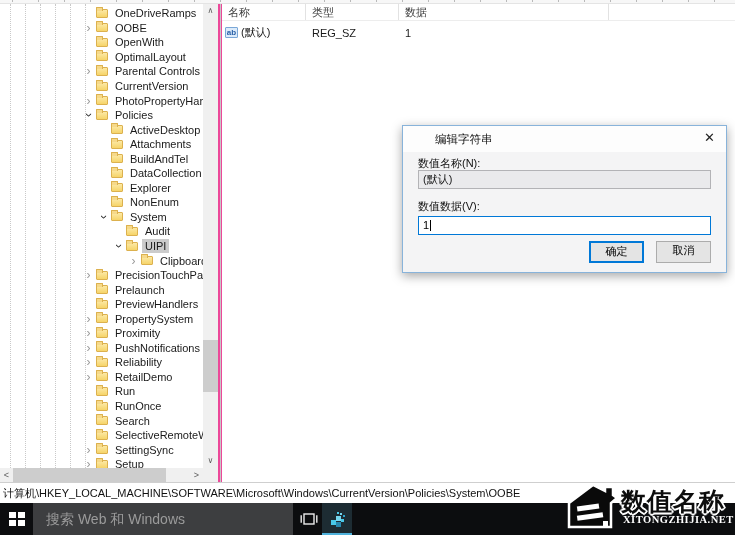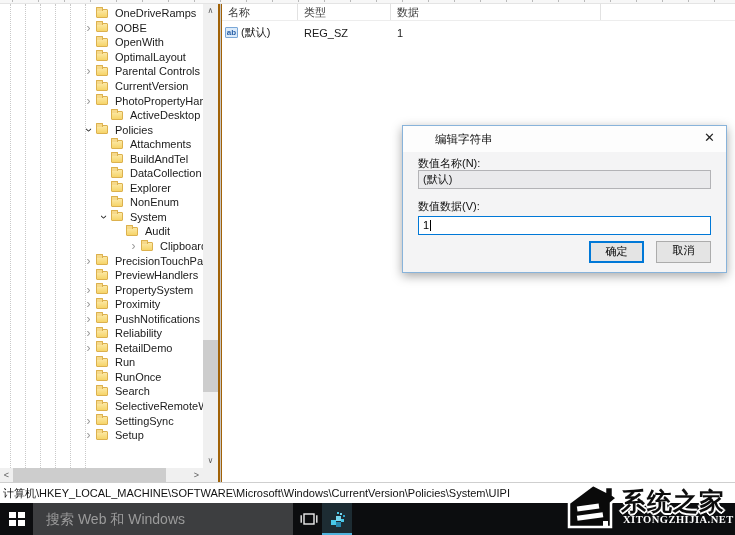--- a/index.html
+++ b/index.html
@@ -1,18 +1,18 @@
 <!DOCTYPE html>
 <html><head>
 <meta charset="utf-8">
 <style>
   * { margin:0; padding:0; box-sizing:border-box; }
   html,body { width:735px; height:535px; }
   body { font-family:"Liberation Sans","DejaVu Sans",sans-serif; font-size:11px; color:#1a1a1a; }
-  .screen { position:relative; width:735px; height:535px; background:#a16207; overflow:hidden; }
+  .screen { position:relative; width:735px; height:535px; background:#ec4899; overflow:hidden; }
 
   
   .top-sliver { position:absolute; left:0; top:0; width:735px; height:4px; background:#f7f7f7;
     border-bottom:1px solid #e4e4e4;
     background-image:repeating-linear-gradient(90deg, transparent 0 12px, #b9b9b9 12px 13px, transparent 13px 26px);
     background-size:100% 2px; background-repeat:no-repeat; }
 
   
   .tree-panel { position:absolute; left:0; top:4px; width:203px; height:464px; overflow:hidden; background:#fff; padding-top:2px; }
   .guide { position:absolute; top:0; bottom:0; width:0; border-left:1px dotted #c9c9c9; }
@@ -40,21 +40,21 @@
   .hsb-btn { position:absolute; top:0; width:13px; height:14px; color:#5c5c5c; font-size:9px; text-align:center; line-height:14px; }
   .hsb-btn.right { right:0; }
   .h-thumb { position:absolute; left:13px; top:0; width:153px; height:14px; background:#cdcdcd; }
   .sb-corner { position:absolute; left:203px; top:468px; width:15px; height:14px; background:#f0f0f0; }
   .panel-sep { position:absolute; left:220px; top:4px; width:1px; height:478px; background:#c6c6c6; }
 
   
   .right-panel { position:absolute; left:222px; top:4px; width:513px; height:478px; background:#fff; }
   .list-header { display:flex; height:17px; border-bottom:1px solid #ededed; }
   .hcell { line-height:16px; padding-left:6px; color:#3c3c3c; border-right:1px solid #e2e2e2; }
-  .col-name { width:76px; } .col-type { width:93px; } .col-data { width:210px; }
+  .col-name { width:84px; } .col-type { width:93px; } .col-data { width:210px; }
   .list-row { display:flex; height:15px; align-items:center; margin-top:4px; }
   .lcell { padding-left:6px; } 
   .lcell.col-name { display:flex; align-items:center; padding-left:3px; }
   .str-icon { flex:none; width:13px; height:11px; margin-right:3px; border:1px solid #7aa7d7; border-radius:1px;
     background:#dcebfa; color:#2a61a8; font-size:8px; line-height:9px; text-align:center; font-weight:bold; }
   .str-icon::before { content:"ab"; }
 
   
   .status-bar { position:absolute; left:0; top:482px; width:735px; height:21px; background:#fff;
     border-top:1px solid #cfcfcf; line-height:20px; padding-left:3px; color:#111; }
@@ -161,36 +161,36 @@
       </div>
 
       <div class="tree-row lvl-0 exp-collapsed">
         <span class="expander"></span>
         <span class="node">
           <span class="folder-icon"></span>
           <span class="tlabel">PhotoPropertyHandle</span>
         </span>
       </div>
 
+      <div class="tree-row lvl-0 exp-expanded">
+        <span class="expander"></span>
+        <span class="node">
+          <span class="folder-icon"></span>
+          <span class="tlabel">Policies</span>
+        </span>
+      </div>
+
       <div class="tree-row lvl-1 exp-none">
         <span class="expander"></span>
         <span class="node">
           <span class="folder-icon"></span>
           <span class="tlabel">ActiveDesktop</span>
         </span>
       </div>
 
-      <div class="tree-row lvl-0 exp-expanded">
-        <span class="expander"></span>
-        <span class="node">
-          <span class="folder-icon"></span>
-          <span class="tlabel">Policies</span>
-        </span>
-      </div>
-
       <div class="tree-row lvl-1 exp-none">
         <span class="expander"></span>
         <span class="node">
           <span class="folder-icon"></span>
           <span class="tlabel">Attachments</span>
         </span>
       </div>
 
       <div class="tree-row lvl-1 exp-none">
         <span class="expander"></span>
@@ -233,37 +233,51 @@
       </div>
 
       <div class="tree-row lvl-2 exp-none">
         <span class="expander"></span>
         <span class="node">
           <span class="folder-icon"></span>
           <span class="tlabel">Audit</span>
         </span>
       </div>
 
+      <div class="tree-row lvl-2 exp-expanded selected">
+        <span class="expander"></span>
+        <span class="node">
+          <span class="folder-icon"></span>
+          <span class="tlabel">UIPI</span>
+        </span>
+      </div>
 
       <div class="tree-row lvl-3 exp-collapsed">
         <span class="expander"></span>
         <span class="node">
           <span class="folder-icon"></span>
           <span class="tlabel">Clipboard</span>
         </span>
       </div>
 
       <div class="tree-row lvl-0 exp-collapsed">
         <span class="expander"></span>
         <span class="node">
           <span class="folder-icon"></span>
           <span class="tlabel">PrecisionTouchPad</span>
         </span>
       </div>
 
+      <div class="tree-row lvl-0 exp-none">
+        <span class="expander"></span>
+        <span class="node">
+          <span class="folder-icon"></span>
+          <span class="tlabel">Prelaunch</span>
+        </span>
+      </div>
 
       <div class="tree-row lvl-0 exp-none">
         <span class="expander"></span>
         <span class="node">
           <span class="folder-icon"></span>
           <span class="tlabel">PreviewHandlers</span>
         </span>
       </div>
 
       <div class="tree-row lvl-0 exp-collapsed">
@@ -382,21 +396,21 @@
             <span class="str-icon"></span>
             <span>(默认)</span>
           </span>
           <span class="lcell col-type">REG_SZ</span>
           <span class="lcell col-data">1</span>
         </div>
       </div>
   </div>
 
   <div class="status-bar">
-    <span>计算机\HKEY_LOCAL_MACHINE\SOFTWARE\Microsoft\Windows\CurrentVersion\Policies\System\UIPI</span>
+    <span>计算机\HKEY_LOCAL_MACHINE\SOFTWARE\Microsoft\Windows\CurrentVersion\Policies\System\OOBE</span>
   </div>
 
   <div class="taskbar">
     <div class="start-btn">
       <span class="win-logo">
           <span></span>
           <span></span>
           <span></span>
           <span></span>
         </span>
@@ -424,21 +438,21 @@
     </div>
   </div>
 
   <div class="watermark">
     <svg class="wm-house" width="52" height="50" viewBox="0 0 52 50">
       <polygon points="2,22 26,4 38,10 38,6 46,6 46,14 50,17 44,22 44,46 2,46" fill="#0a0a0a" stroke="#ffffff" stroke-width="2.5"></polygon>
       <rect x="10" y="24" width="22" height="5" fill="#ffffff" transform="rotate(-8 21 26)"></rect>
       <rect x="10" y="33" width="26" height="5" fill="#ffffff" transform="rotate(-8 23 35)"></rect>
       <rect x="36" y="40" width="5" height="5" fill="#ffffff"></rect>
     </svg>
-    <div class="wm-title">系统之家</div>
+    <div class="wm-title">数值名称</div>
     <div class="wm-domain">XITONGZHIJIA.NET</div>
   </div>
 
   <div class="dialog">
     <div class="dlg-titlebar">
       <span>编辑字符串</span>
       <span class="dlg-close">✕</span>
     </div>
     <div class="dlg-label lbl-name">数值名称(N):</div>
     <div class="dlg-input inp-name">(默认)</div>

